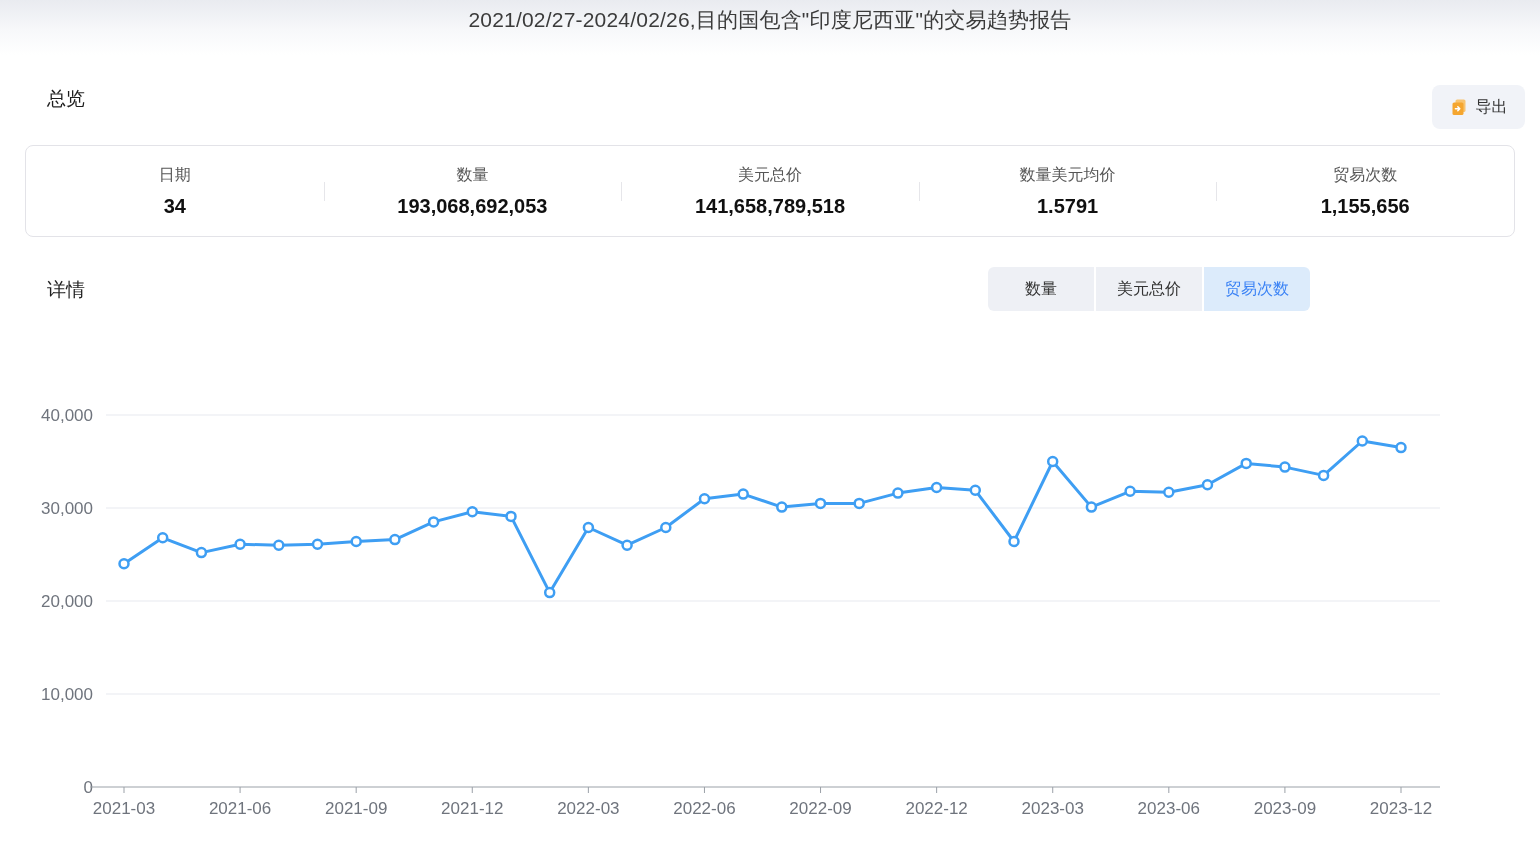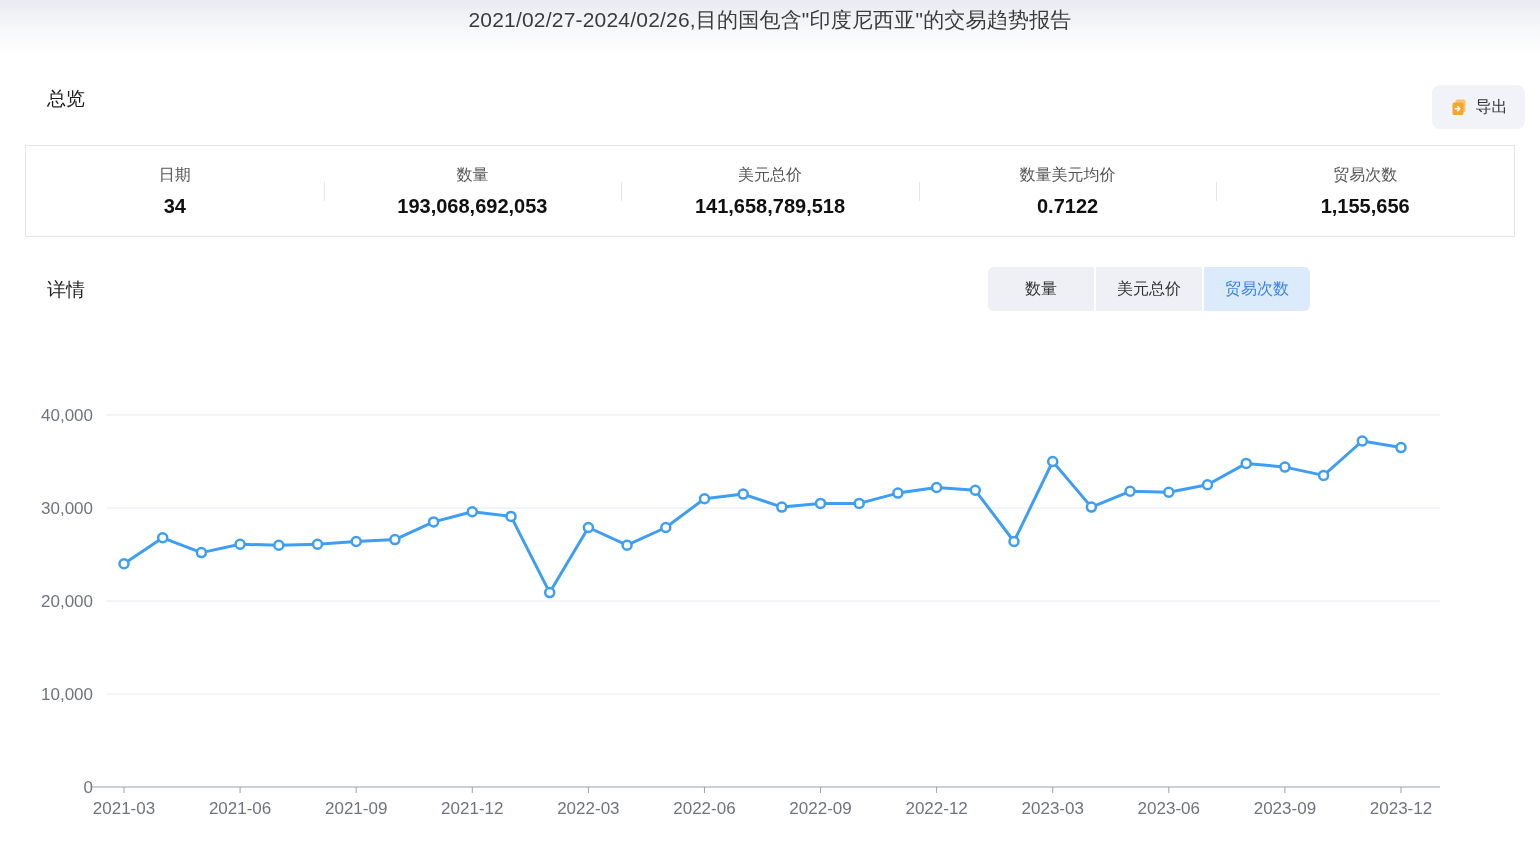--- a/index.html
+++ b/index.html
@@ -18,21 +18,21 @@
   .heading-overview{top:86px;}
   .heading-details{top:277px;}
   .export-btn{
     position:absolute;top:85px;right:15px;height:44px;min-width:93px;box-sizing:border-box;
     background:#f1f3f8;border:none;border-radius:8px;display:flex;align-items:center;
     justify-content:center;gap:7px;font-size:16px;color:#333;cursor:pointer;
     font-family:inherit;padding:0 14px;
   }
   .stats-card{
     position:absolute;left:25px;top:145px;width:1490px;height:92px;box-sizing:border-box;
-    border:1px solid #e3e3e8;border-radius:0;background:#fff;display:flex;align-items:center;
+    border:1px solid #e3e3e8;border-radius:8px;background:#fff;display:flex;align-items:center;
   }
   .stat{
     flex:1;display:flex;flex-direction:column;align-items:center;justify-content:center;
     position:relative;gap:9px;
   }
   .stat:not(:first-child)::before{
     content:'';position:absolute;left:0;top:17px;bottom:17px;width:1px;background:#e6e6ea;
   }
   .stat-label{font-size:16px;color:#565656;}
   .stat-value{font-size:20px;font-weight:bold;color:#101010;}
@@ -79,21 +79,21 @@
     <div class="stat">
       <div class="stat-label">数量</div>
       <div class="stat-value">193,068,692,053</div>
     </div>
     <div class="stat">
       <div class="stat-label">美元总价</div>
       <div class="stat-value">141,658,789,518</div>
     </div>
     <div class="stat">
       <div class="stat-label">数量美元均价</div>
-      <div class="stat-value">0.7122</div>
+      <div class="stat-value">1.5791</div>
     </div>
     <div class="stat">
       <div class="stat-label">贸易次数</div>
       <div class="stat-value">1,155,656</div>
     </div>
   </div>
 
   <div class="section-heading heading-details">详情</div>
 
   <div class="tab-group tab-group-metrics">

